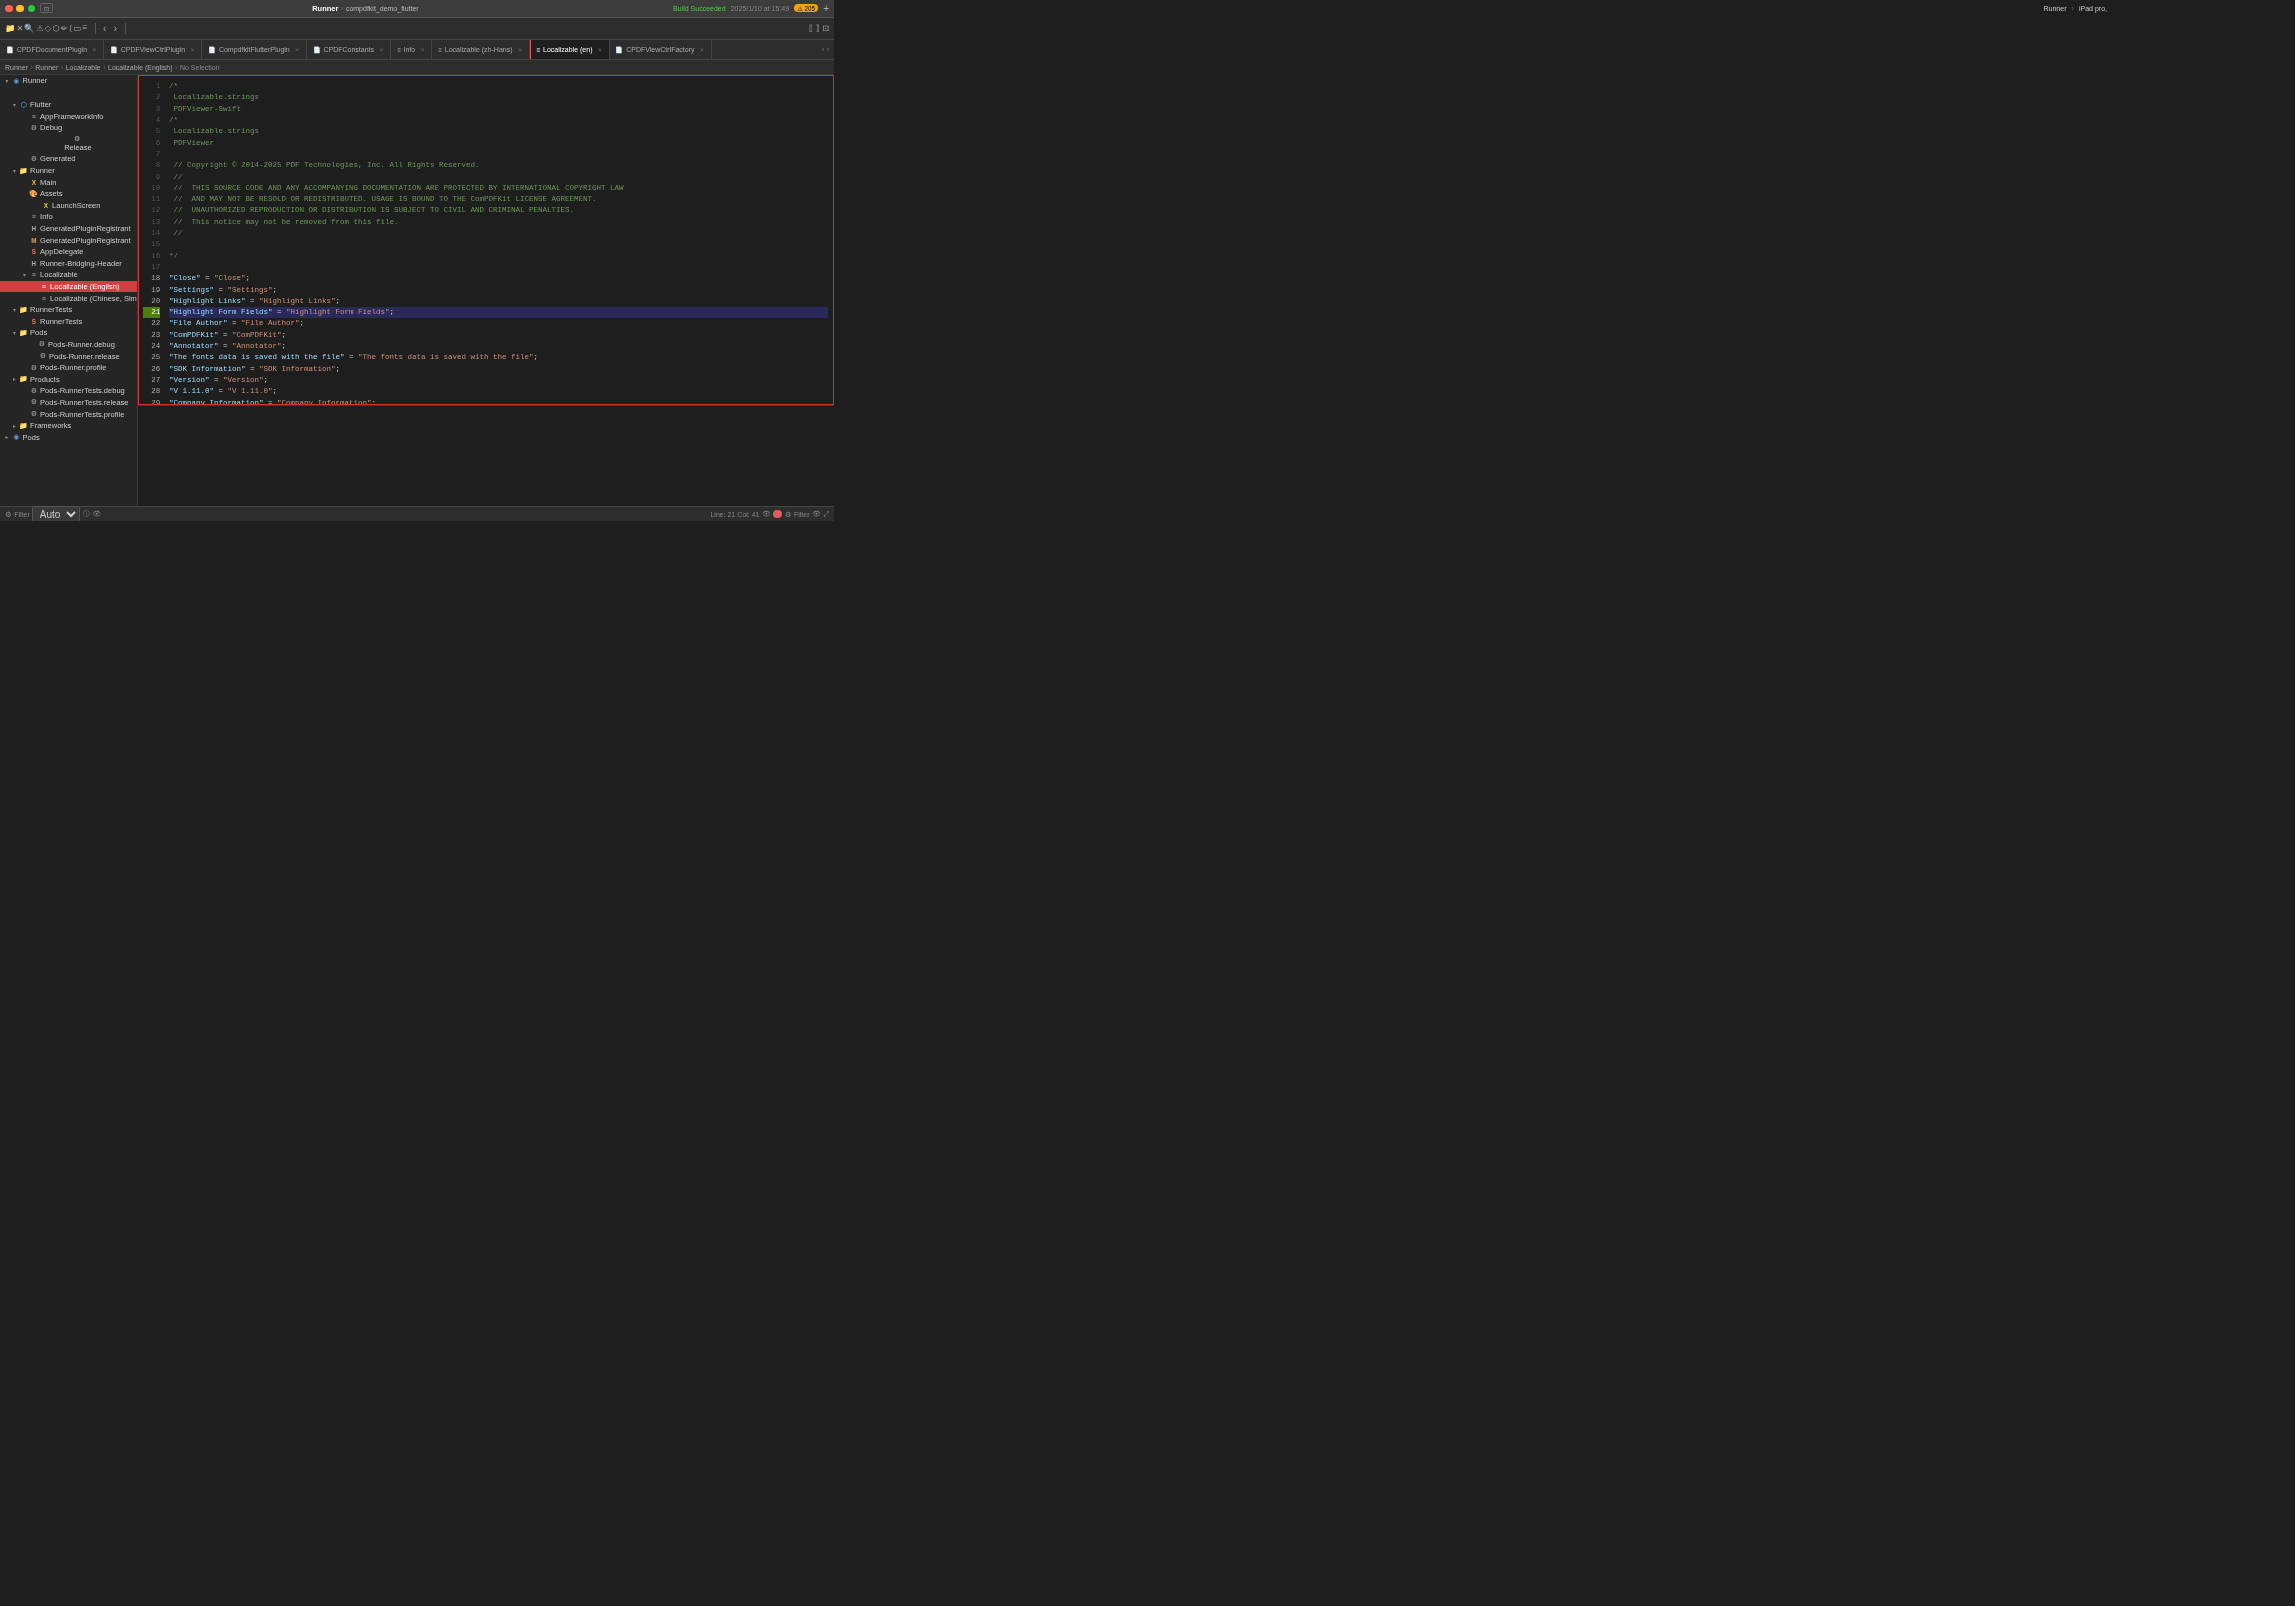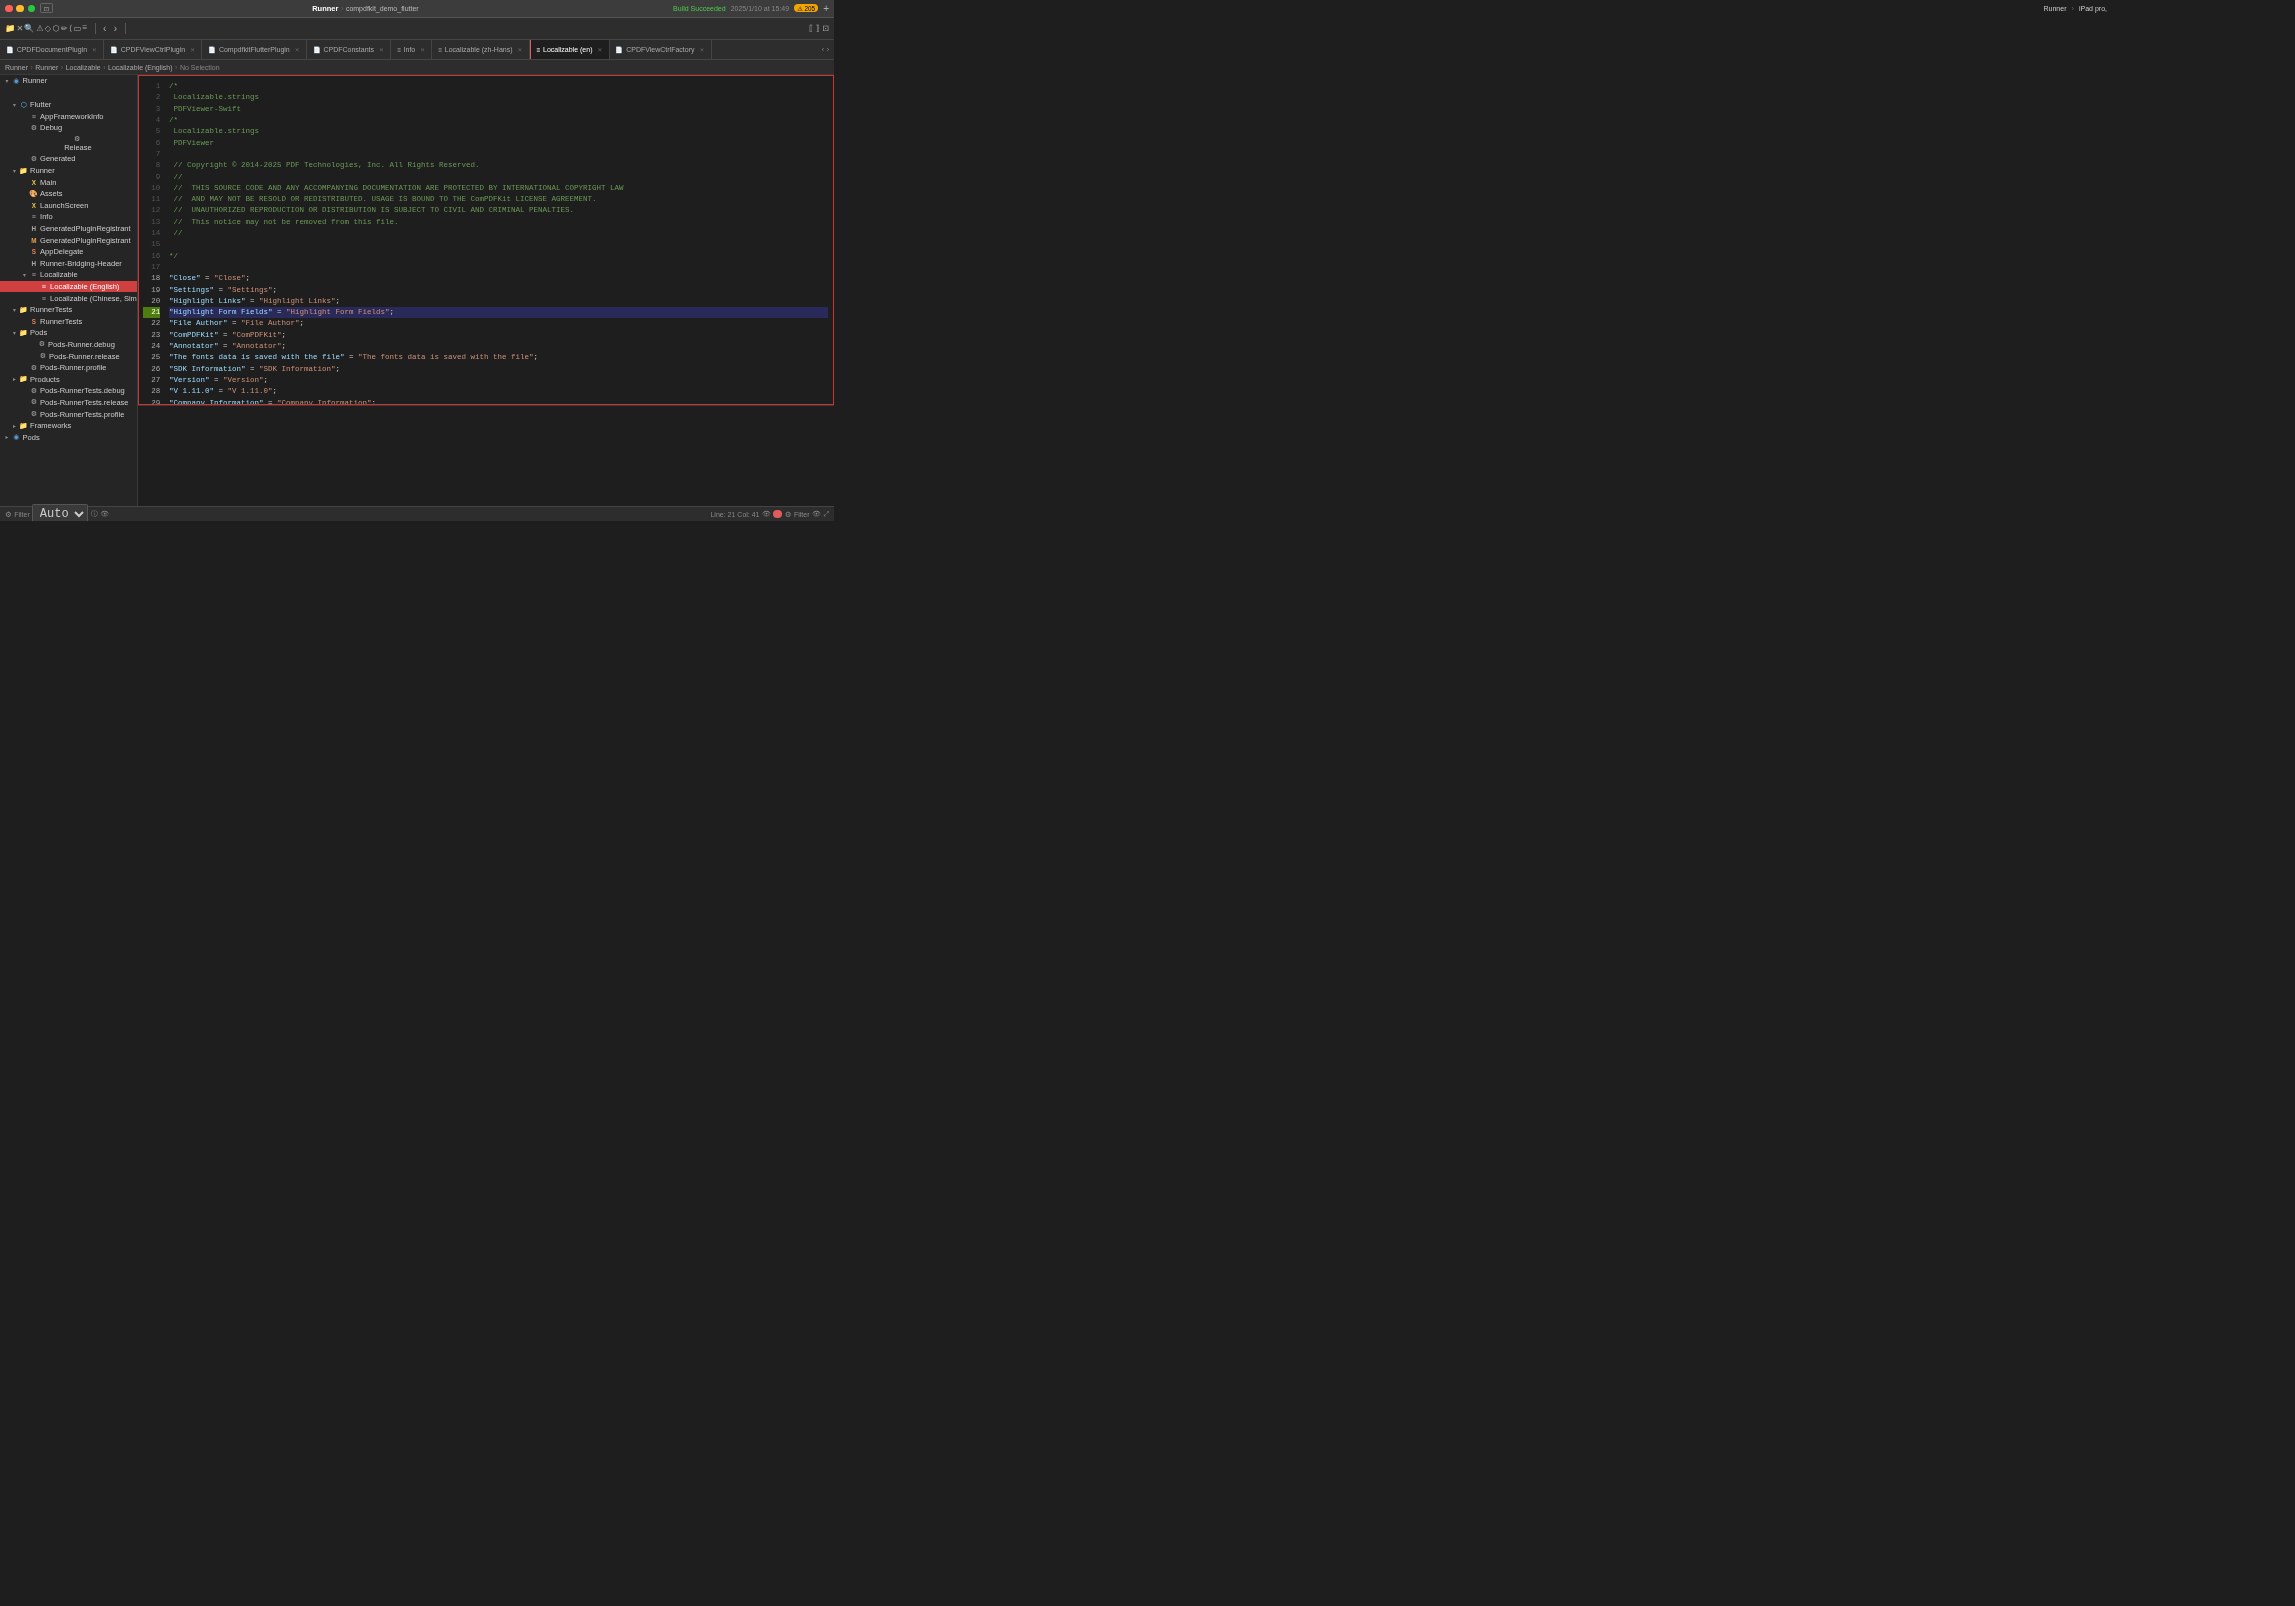--- a/index.html
+++ b/index.html
@@ -411,21 +411,21 @@
     <div class="tree-item" style="padding-left:20px;">
       <span class="tree-arrow"> </span>
       <span class="tree-icon" style="color:#e8c44a; font-size:6.3px; font-weight:bold;">X</span>
       <span class="tree-label">Main</span>
     </div>
     <div class="tree-item" style="padding-left:20px;">
       <span class="tree-arrow"> </span>
       <span class="tree-icon" style="color:#aaa;">🎨</span>
       <span class="tree-label">Assets</span>
     </div>
-    <div class="tree-item" style="padding-left:20px;">
+    <div class="tree-item" style="padding-left:32px;">
       <span class="tree-arrow"> </span>
       <span class="tree-icon" style="color:#e8c44a; font-size:6.3px; font-weight:bold;">X</span>
       <span class="tree-label">LaunchScreen</span>
     </div>
     <div class="tree-item" style="padding-left:20px;">
       <span class="tree-arrow"> </span>
       <span class="tree-icon" style="color:#aaa;">≡</span>
       <span class="tree-label">Info</span>
     </div>
     <div class="tree-item" style="padding-left:20px;">
@@ -605,21 +605,21 @@
     <div class="bottom-pane">
     </div>
   </div>
 
 </div>
 
 <div class="filterbar">
   <div style="display:flex; align-items:center; gap:2.5px;">
     <span style="color:#888;">⚙</span>
     <span style="color:#888; font-size:7px;">Filter</span>
-    <select style="background:#3a3a3a; border:0.6px solid #555; color:#ccc; font-size:12px; padding:0.6px 2.5px; border-radius:1.3px;font-family:Liberation Mono, monospace;">
+    <select style="background:#3a3a3a; border:0.6px solid #555; color:#ccc; font-size:10px; padding:0.6px 2.5px; border-radius:1.3px;">
       <option>Auto</option>
     </select>
     <span style="color:#888; font-size:7px; cursor:pointer;">ⓘ</span>
     <span style="color:#888; font-size:7px; cursor:pointer;">👁</span>
   </div>
   <div style="flex:1;"></div>
   <div style="display:flex; align-items:center; gap:2.5px;">
     <span style="color:#888; font-size:7px;">Line: 21  Col: 41</span>
     <span style="color:#888; font-size:7px; cursor:pointer;">👁</span>
     <span style="width:8.8px; height:8.8px; background:#e05c5c; border-radius:50%; display:inline-block;"></span>

